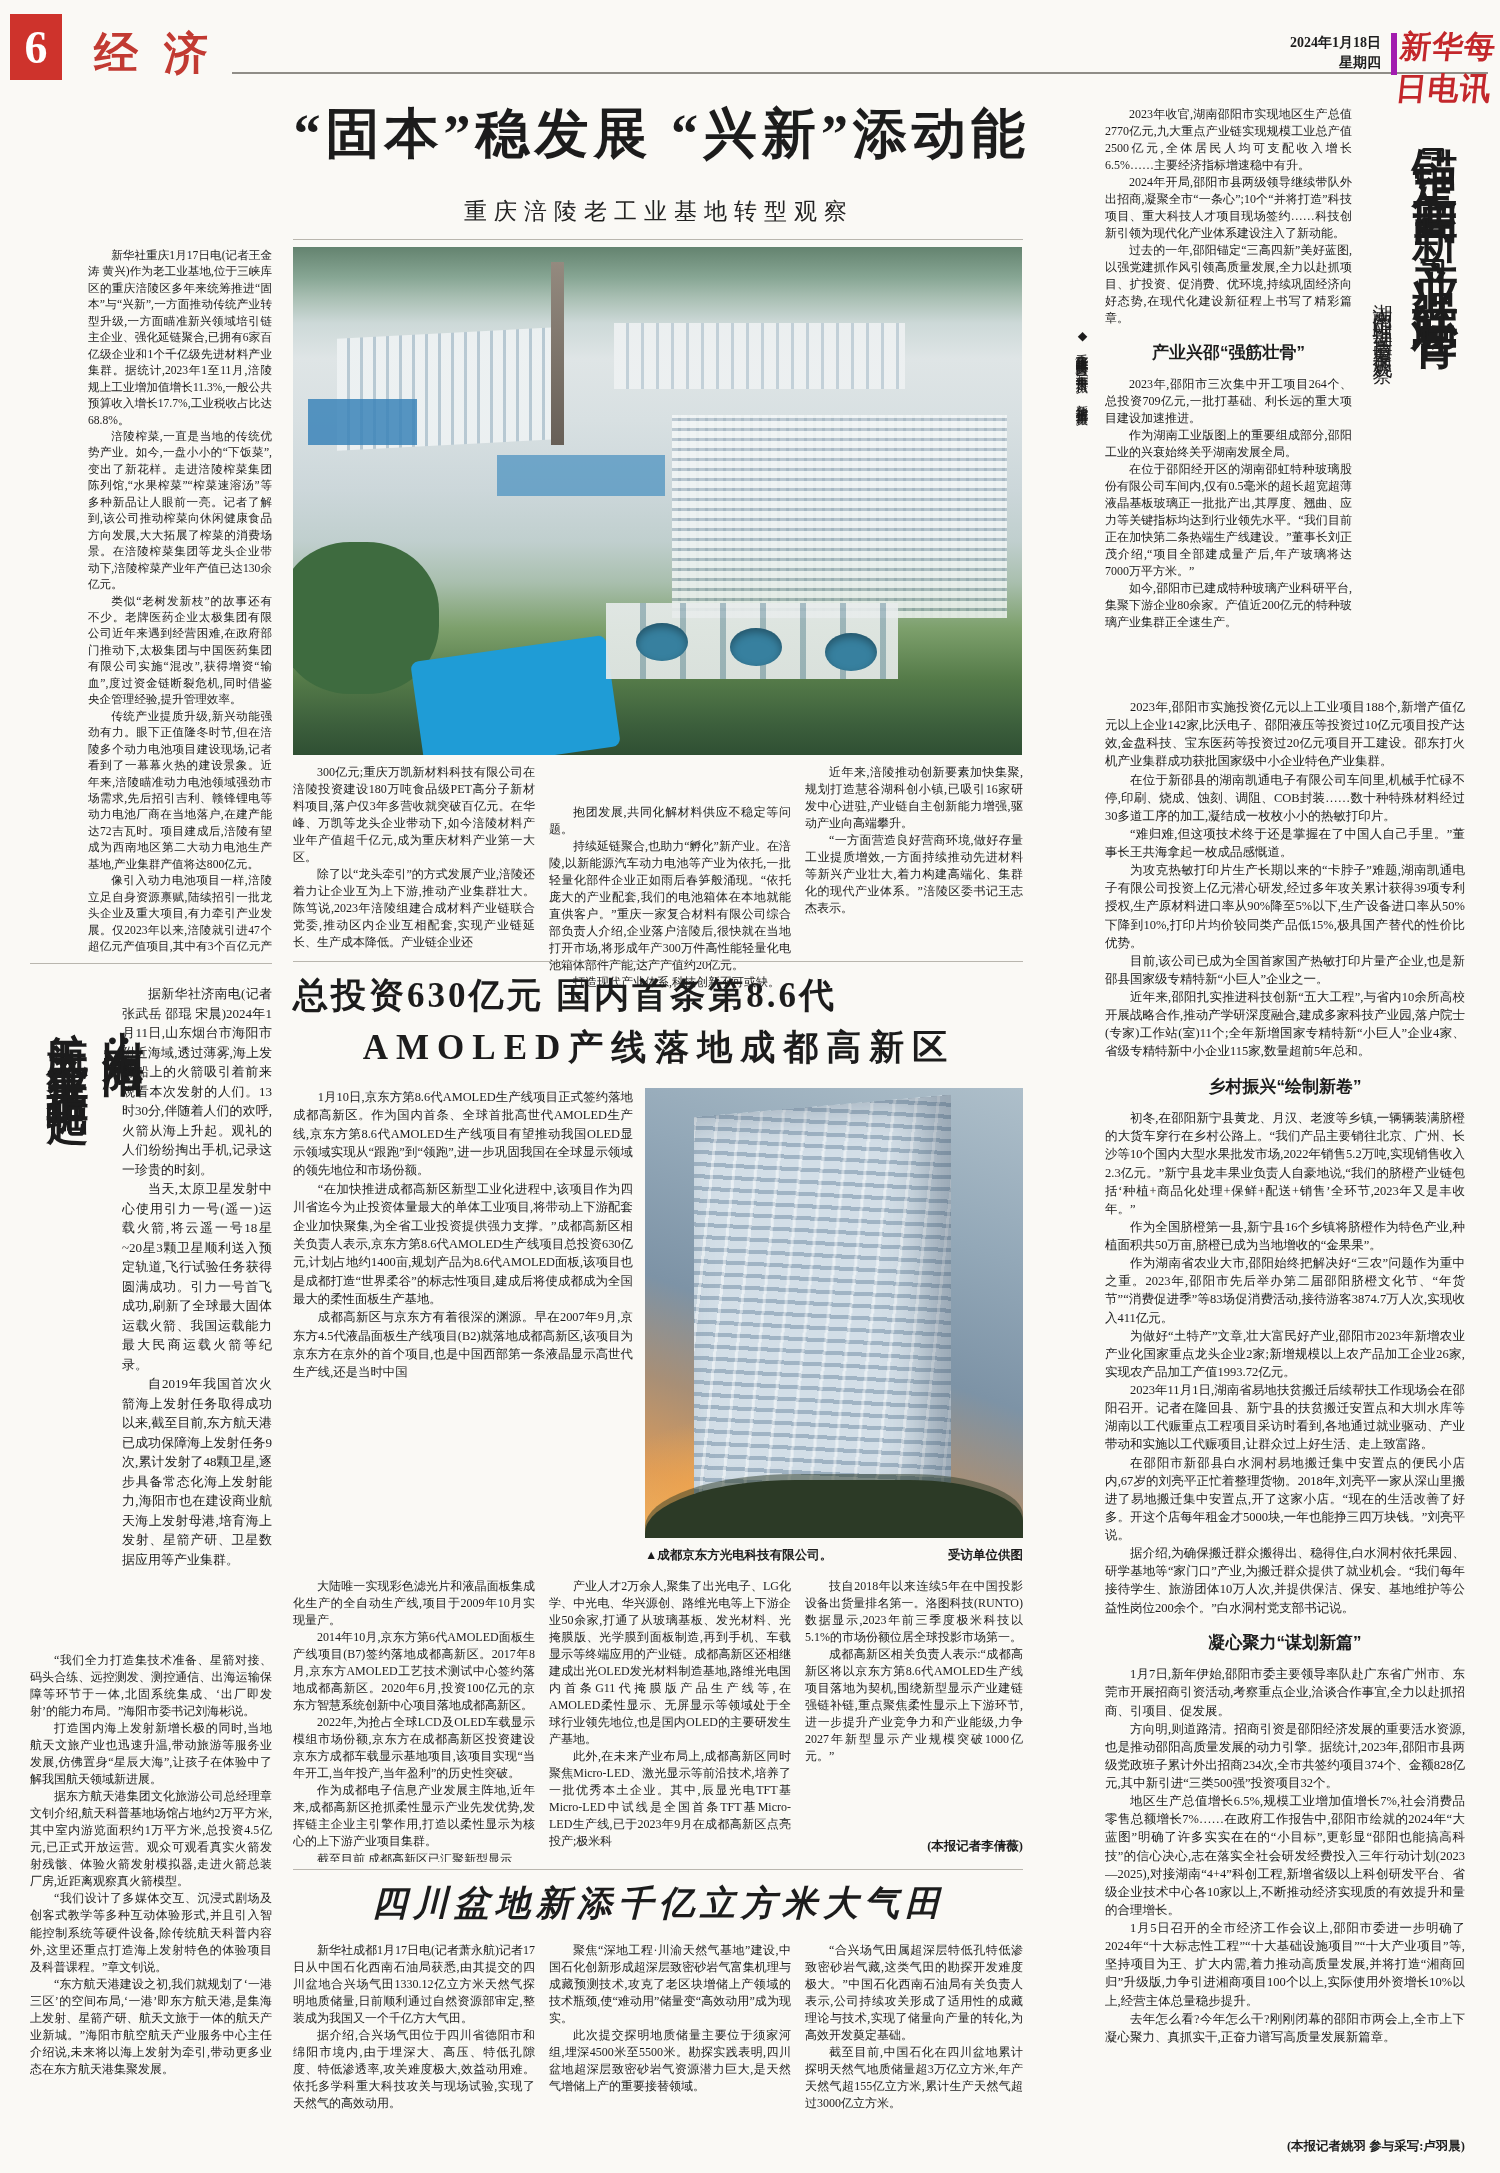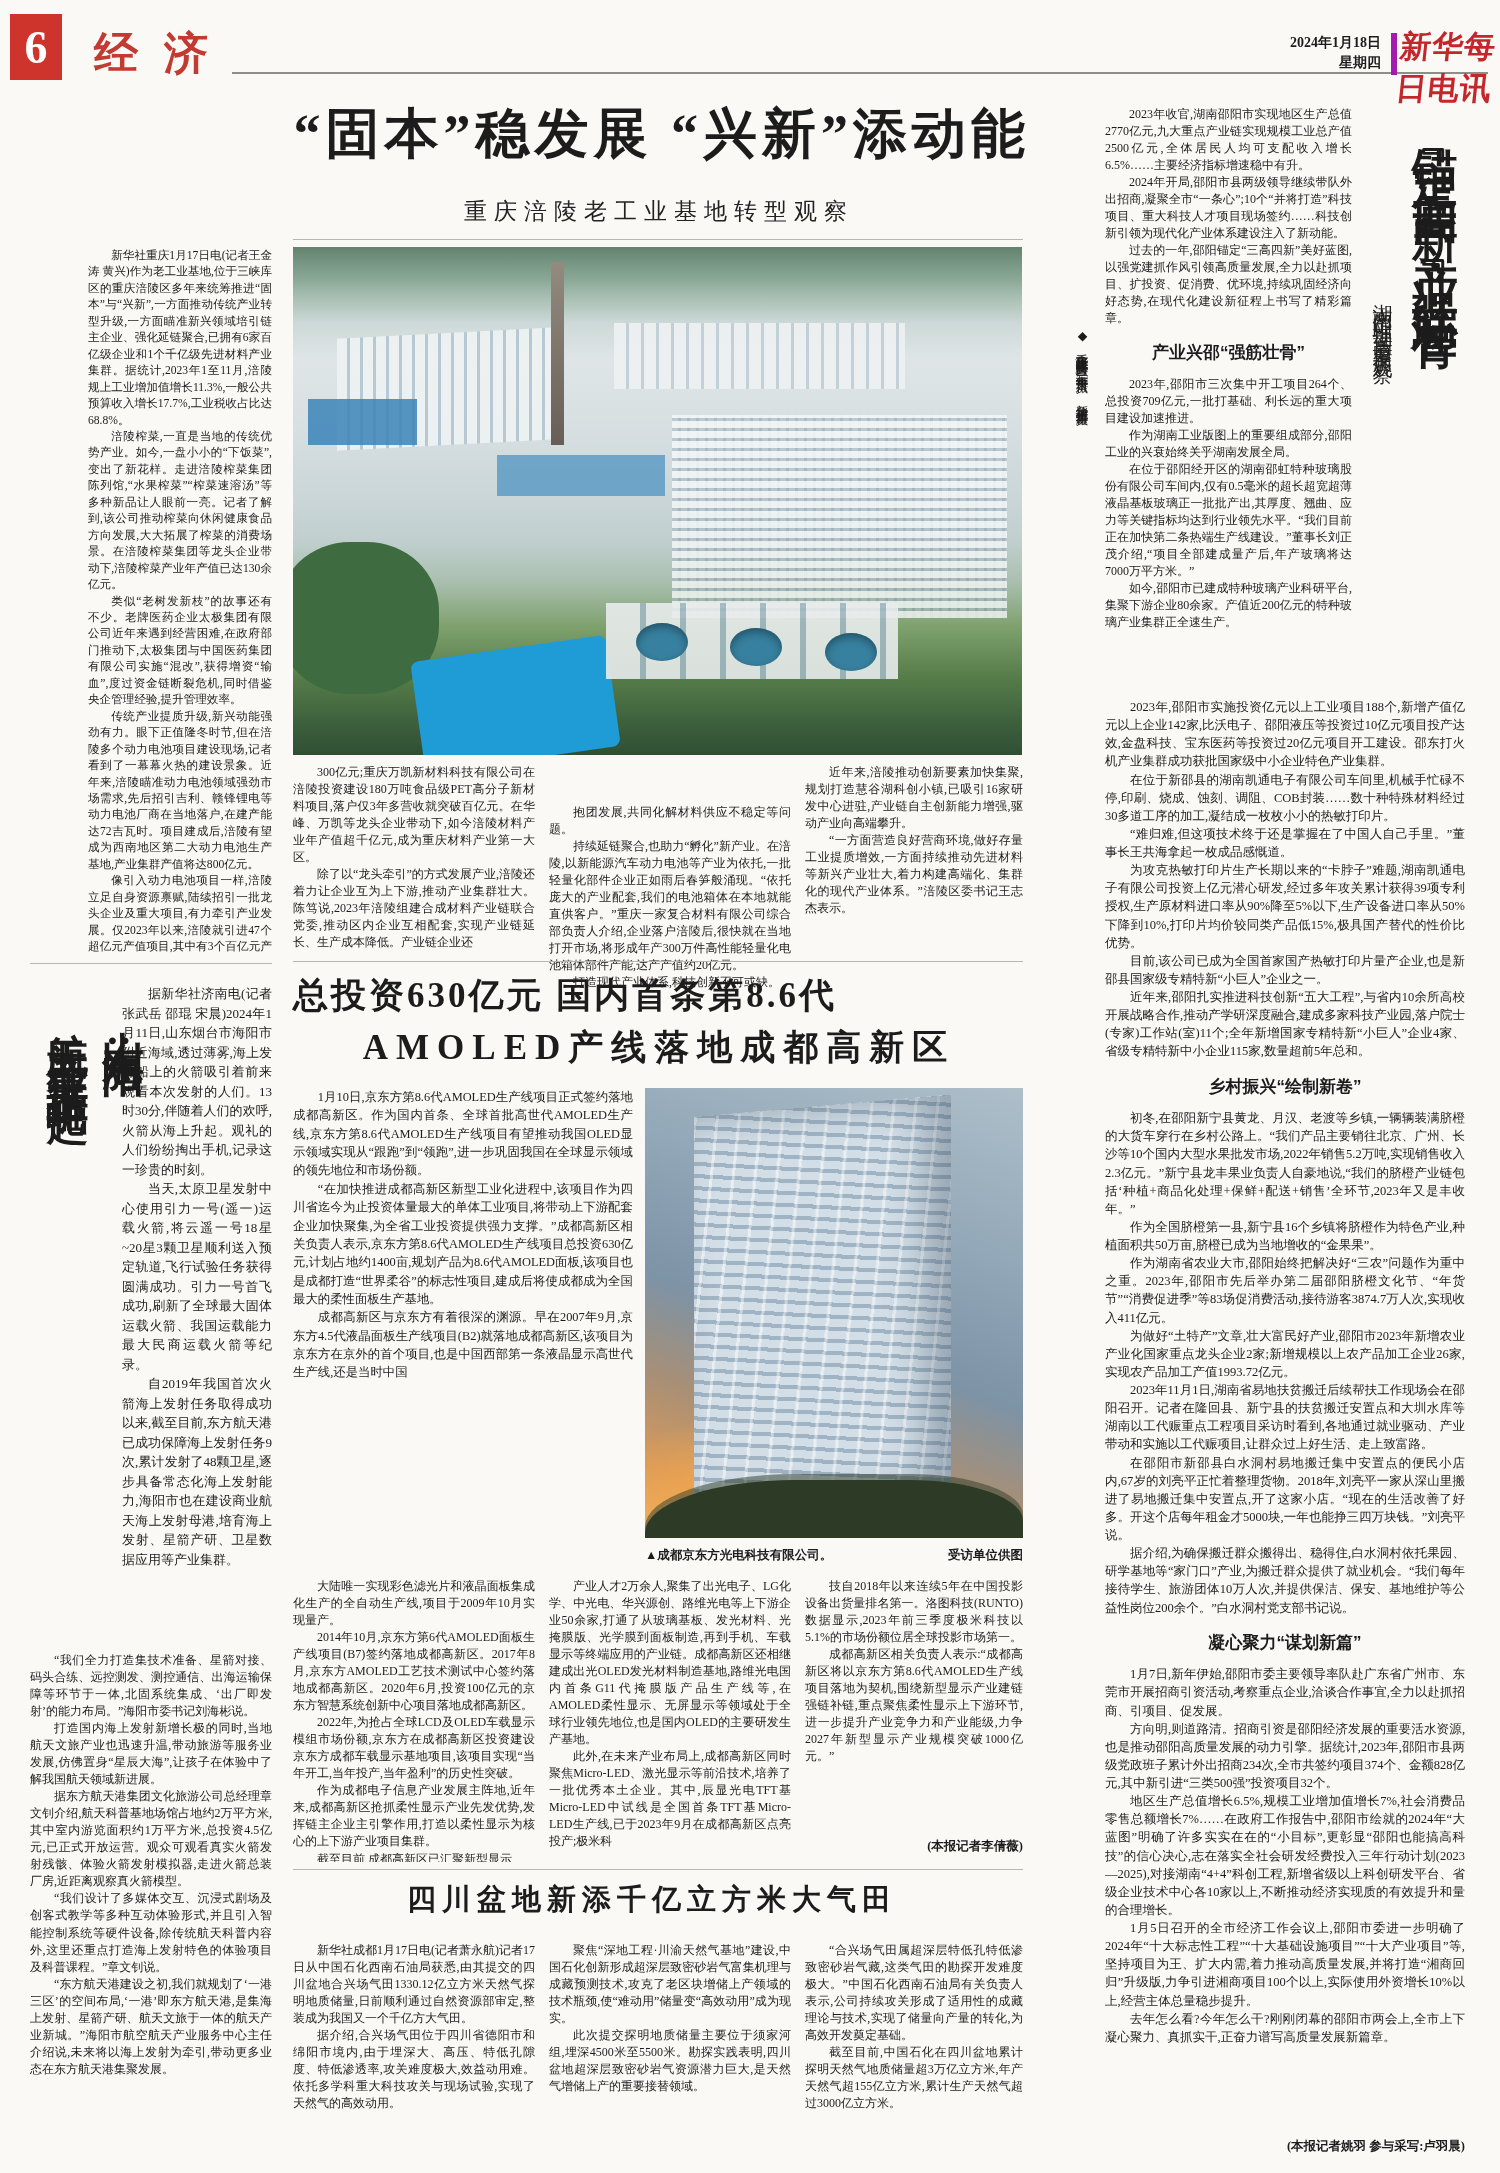--- a/index.html
+++ b/index.html
@@ -64,21 +64,21 @@
   #bld-tower{position:absolute;left:13%;top:4%;width:68%;height:88%;transform:skewY(-5deg);
     background:repeating-linear-gradient(96deg,rgba(255,255,255,.45) 0 3px,rgba(185,200,212,.15) 3px 22px),
                repeating-linear-gradient(8deg,#d7e2ea 0 8px,#9cb0c1 8px 12px);
     box-shadow:inset -24px 0 40px rgba(55,75,95,.4);}
   #bld-glow{position:absolute;left:-12%;bottom:-10%;width:85%;height:38%;
     background:radial-gradient(ellipse,rgba(255,172,70,.9),rgba(255,172,70,0) 70%);}
   #bld-trees{position:absolute;left:0;bottom:0;width:100%;height:13%;background:#2c3a26;
     border-radius:40% 30% 0 0/90% 70% 0 0;box-shadow:0 -6px 0 rgba(44,58,38,.5);}
   
   #gas-rule{left:293px;top:1869px;width:730px;height:1px;}
-  #gas-headline{left:286px;top:1880px;width:732px;text-align:center;font-size:29px;font-weight:900;letter-spacing:6px;}
+  #gas-headline{left:293px;top:1880px;width:732px;text-align:center;font-size:35px;font-weight:900;letter-spacing:6px;font-style:italic;}
   #gas-colA{left:293px;top:1942px;width:242px;height:220px;}
   #gas-colB{left:549px;top:1942px;width:242px;height:220px;}
   #gas-colC{left:805px;top:1942px;width:218px;height:220px;}
   
   #hy-rule{left:30px;top:963px;width:242px;height:1px;}
   #hy-vhead{left:30px;top:998px;width:120px;height:668px;font-size:42px;font-weight:900;
             line-height:1.32;letter-spacing:9px;}
   #hy-colN{left:122px;top:984px;width:150px;height:672px;font-size:13px;line-height:1.5;}
   #hy-colW{left:30px;top:1652px;width:242px;height:498px;}
   

